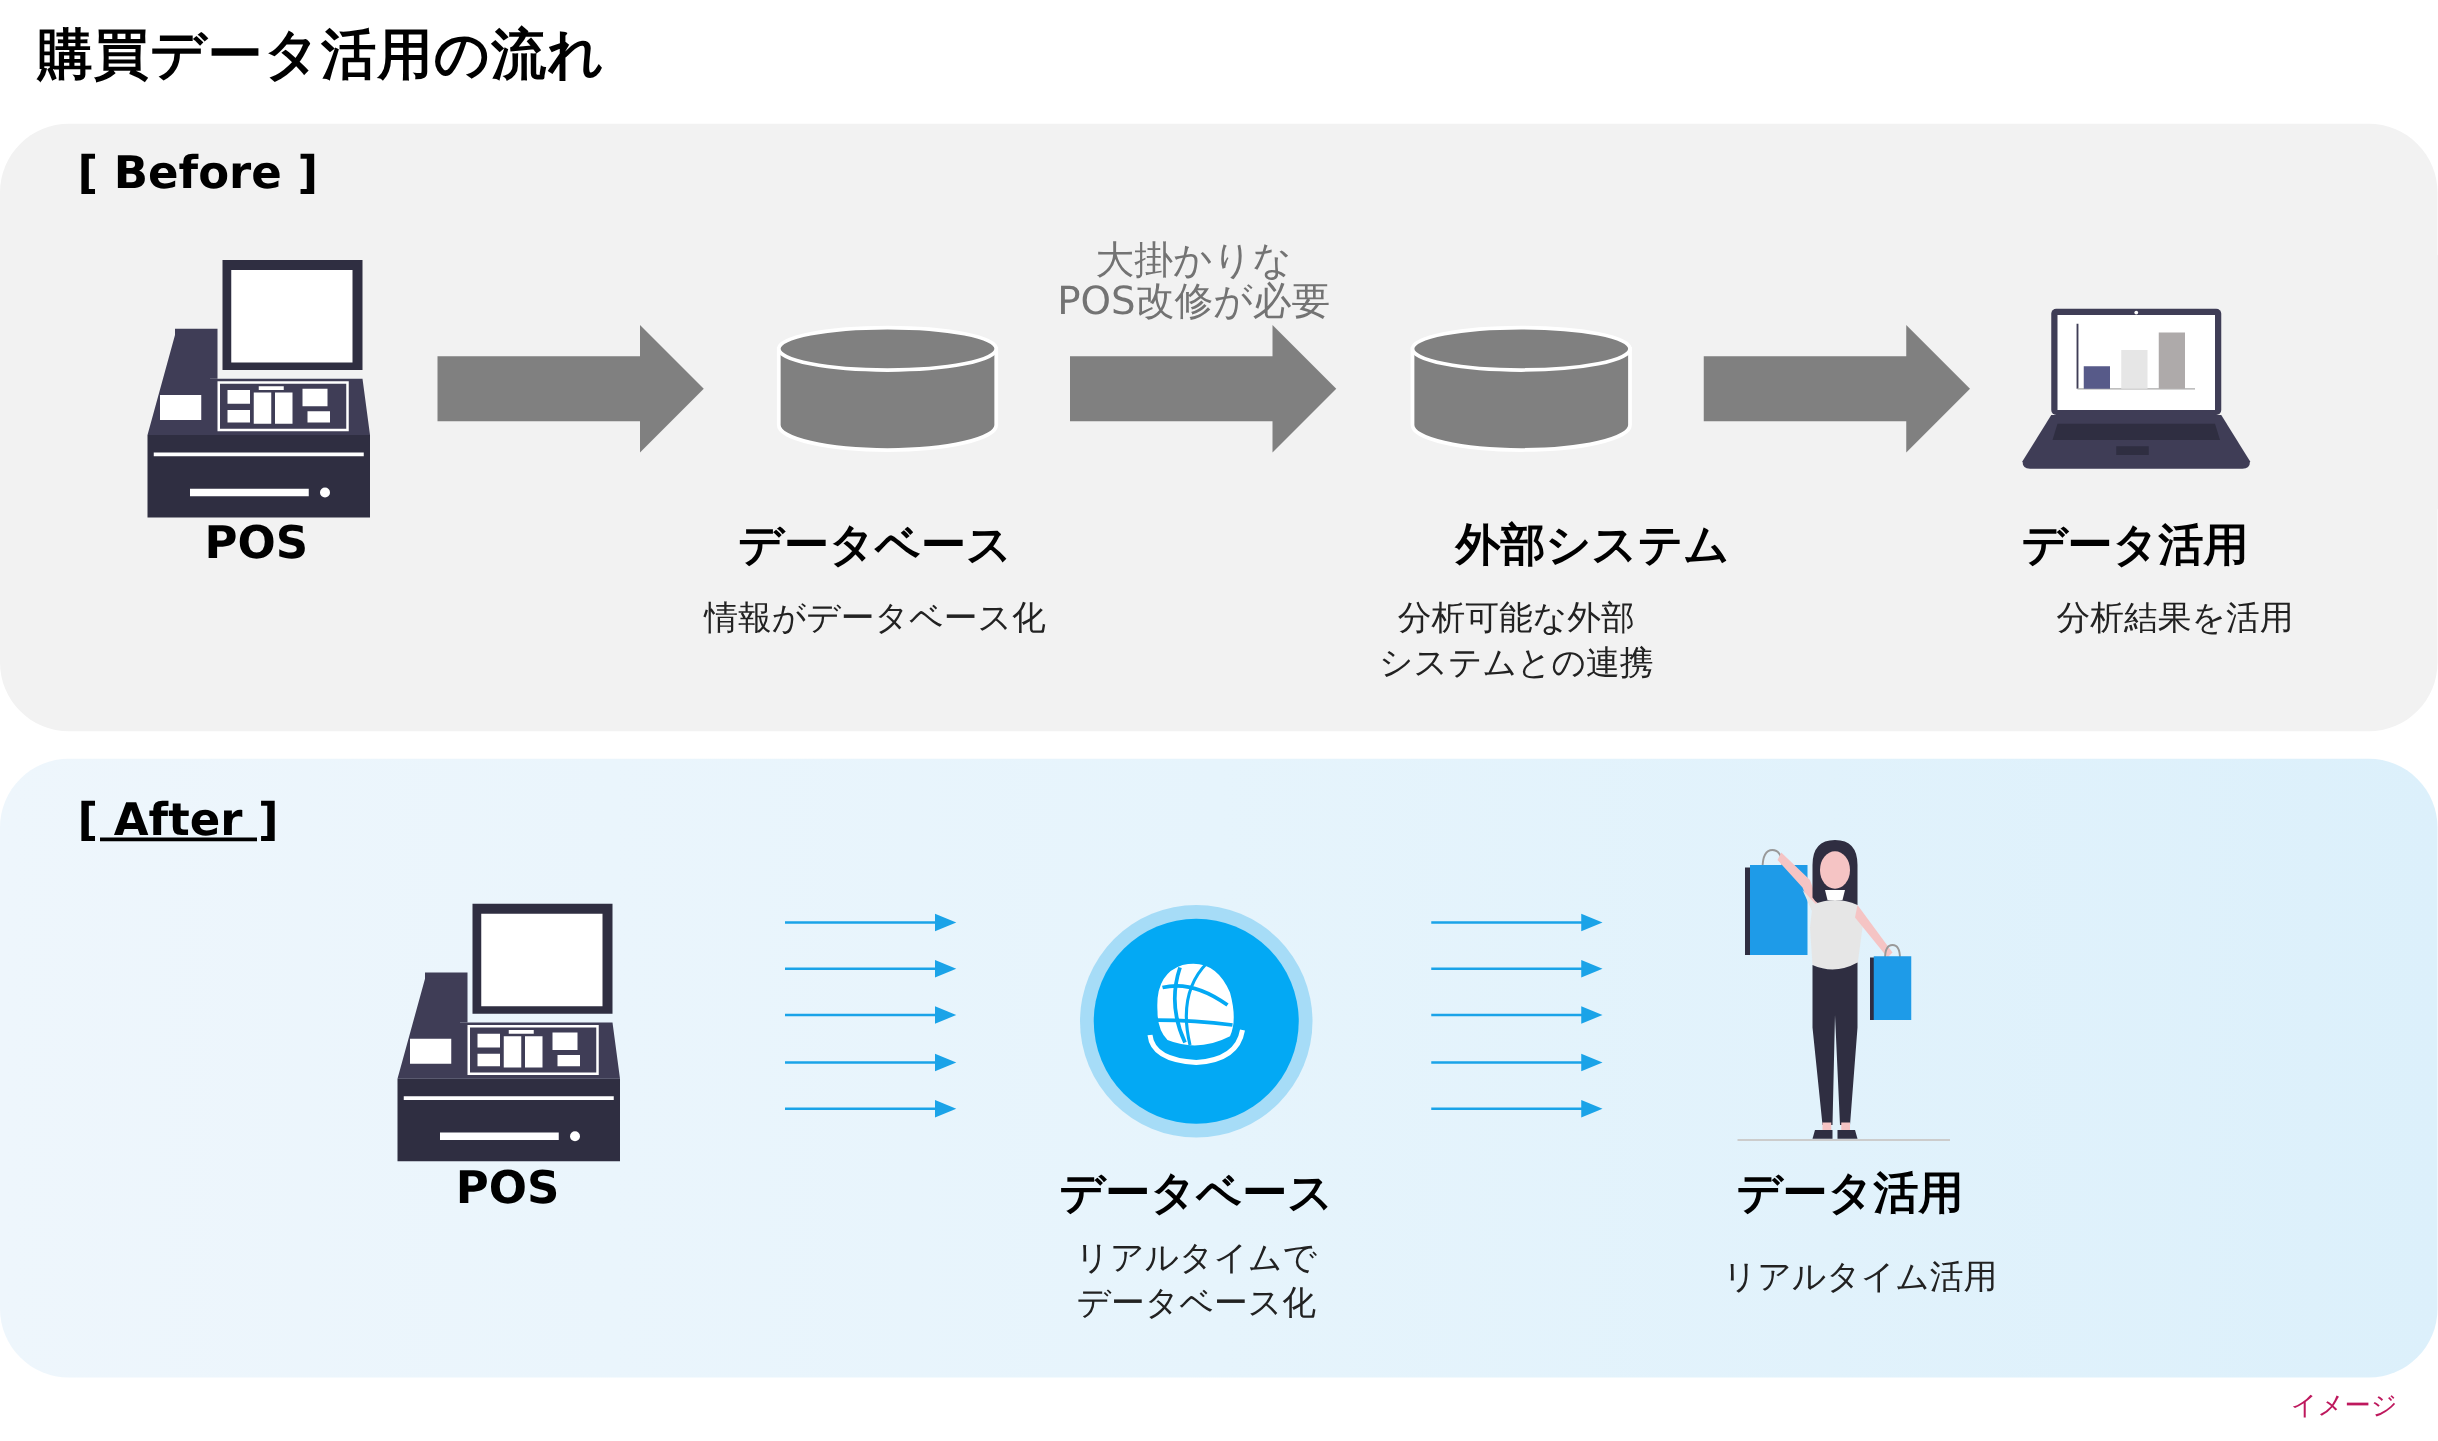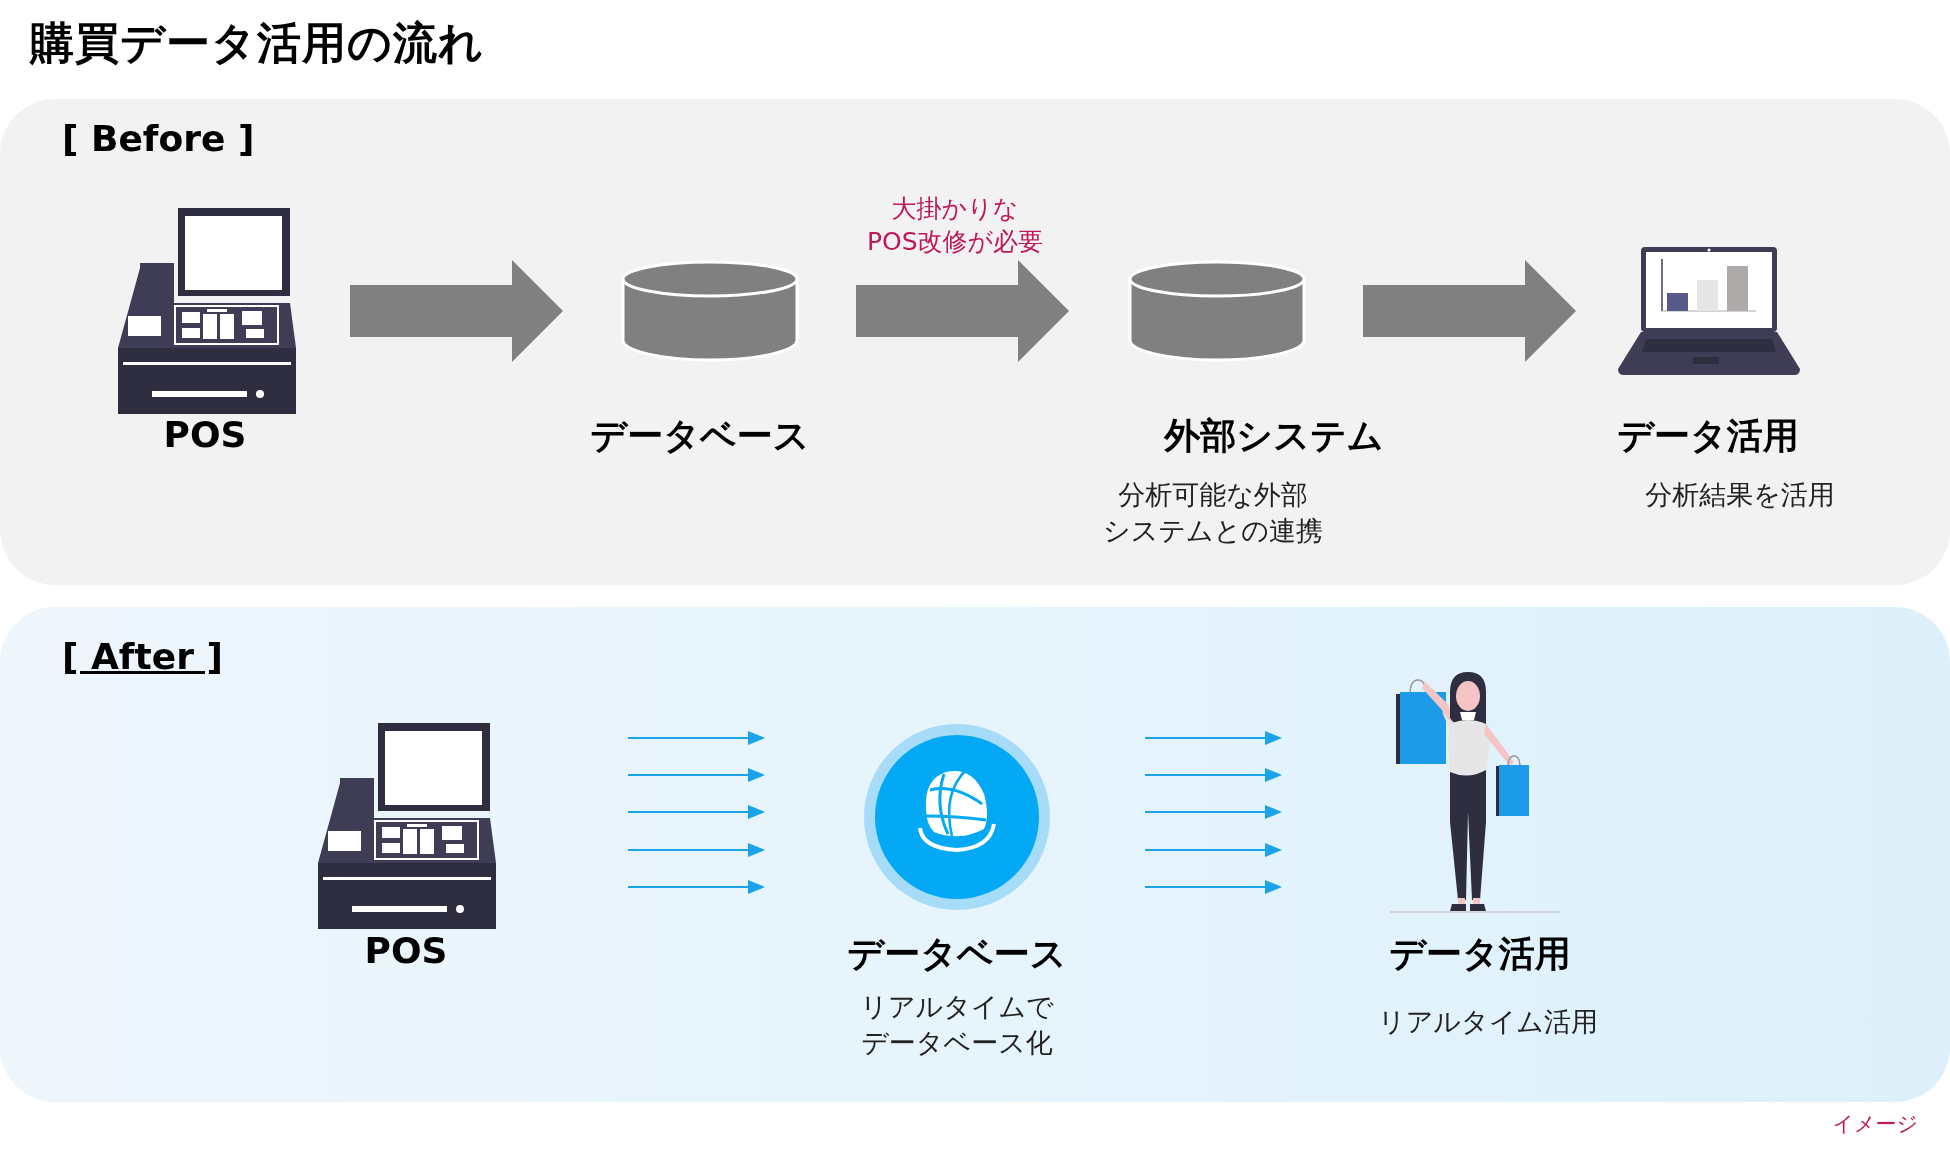--- a/index.html
+++ b/index.html
@@ -6,21 +6,21 @@
   body { width:1950px; height:1153px; position:relative; background:#ffffff; overflow:hidden;
          font-family:"DejaVu Sans", "Liberation Sans", sans-serif; color:#000; }
   .abs { position:absolute; }
   .title { left:30px; top:14px; font-size:44px; font-weight:bold; letter-spacing:1px; }
   .panel { position:absolute; left:0; width:1950px; border-radius:55px; }
   .before-panel { top:99px; height:486px; background:#f2f2f2; }
   .after-panel { top:607px; height:495px; background:linear-gradient(90deg,#eef6fc 0%,#e6f4fc 50%,#dcf0fb 100%); }
   .section-label { font-size:36px; font-weight:bold; left:50px;margin-left:12px; }
   .lbl { position:absolute; font-size:36px; font-weight:bold; text-align:center; transform:translateX(-50%); white-space:nowrap; }
   .desc { position:absolute; font-size:27px; text-align:center; transform:translateX(-50%); white-space:nowrap; line-height:36px; color:#222; font-weight:300; }
-  .note { position:absolute; font-size:25px; text-align:center; transform:translateX(-50%); white-space:nowrap; line-height:33px; color:#be185d; }
+  .note { position:absolute; font-size:31px; text-align:center; transform:translateX(-50%); white-space:nowrap; line-height:33px; color:#737373; }
   .caption { position:absolute; right:32px; top:1110px; font-size:21px; color:#be185d; }
   svg { position:absolute; overflow:visible; }
 </style>
 </head>
 <body>
 
 <div class="abs title">購買データ活用の流れ</div>
 
 <div class="panel before-panel"></div>
 <div class="abs section-label" style="top:118px;">[ Before ]</div>
@@ -51,20 +51,21 @@
 <svg style="left:350px; top:260px;" width="214" height="103" viewBox="0 0 214 103">
   <path d="M0 25 L162 25 L162 0 L213 51 L162 102 L162 77 L0 77 Z" fill="#808080"></path>
 </svg>
 
 <svg style="left:620px; top:260px;" width="180" height="102" viewBox="0 0 180 102">
   <path d="M3 19 L3 80 A87 20 0 0 0 177 80 L177 19 Z" fill="#808080" stroke="#ffffff" stroke-width="3"></path>
   <ellipse cx="90" cy="19" rx="87" ry="17" fill="#808080" stroke="#ffffff" stroke-width="3"></ellipse>
 </svg>
 <div class="lbl" style="left:700px; top:412px;">データベース</div>
 <div class="desc" style="left:700px; top:477px;">
+  <div>情報がデータベース化</div>
 </div>
 
 <div class="note" style="left:955px; top:192px;">
   <div>大掛かりな</div>
   <div>POS改修が必要</div>
 </div>
 
 <svg style="left:856px; top:260px;" width="214" height="103" viewBox="0 0 214 103">
   <path d="M0 25 L162 25 L162 0 L213 51 L162 102 L162 77 L0 77 Z" fill="#808080"></path>
 </svg>

